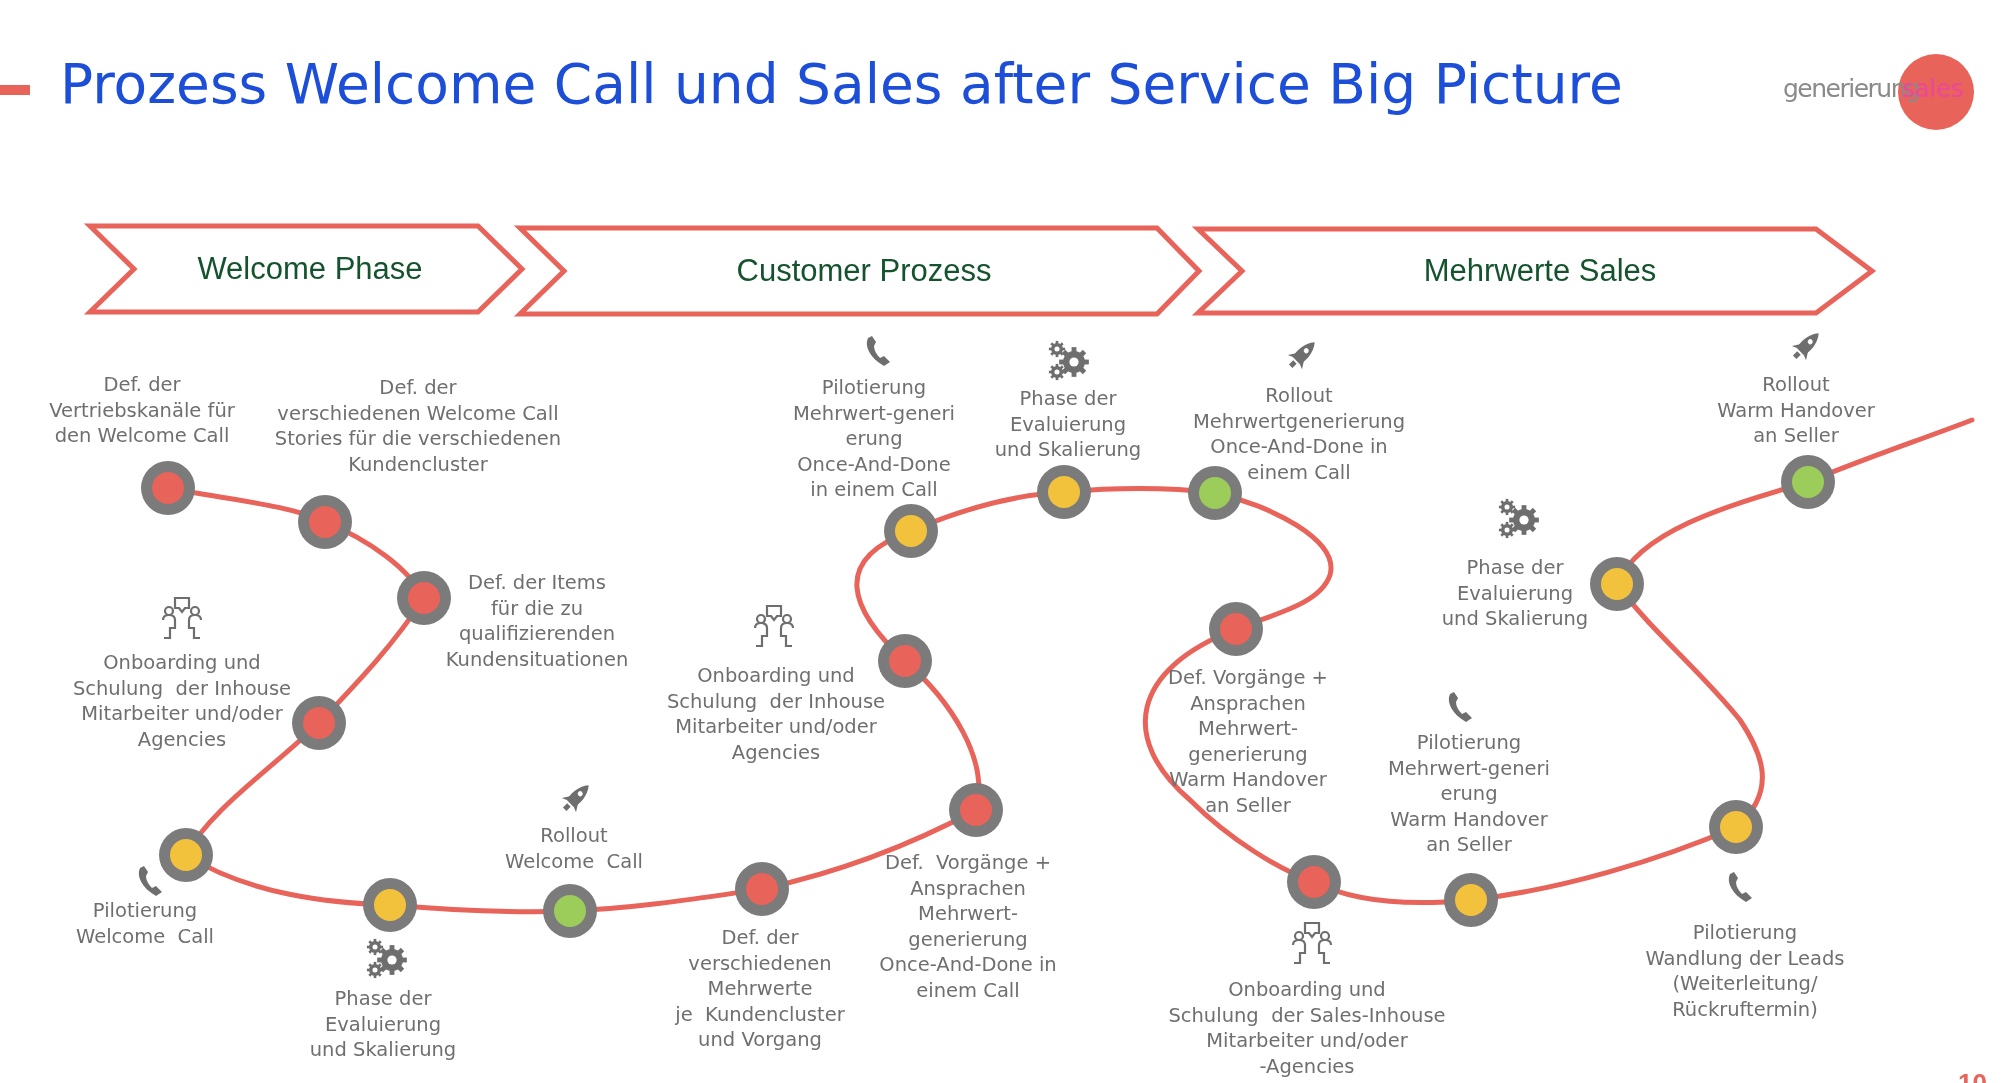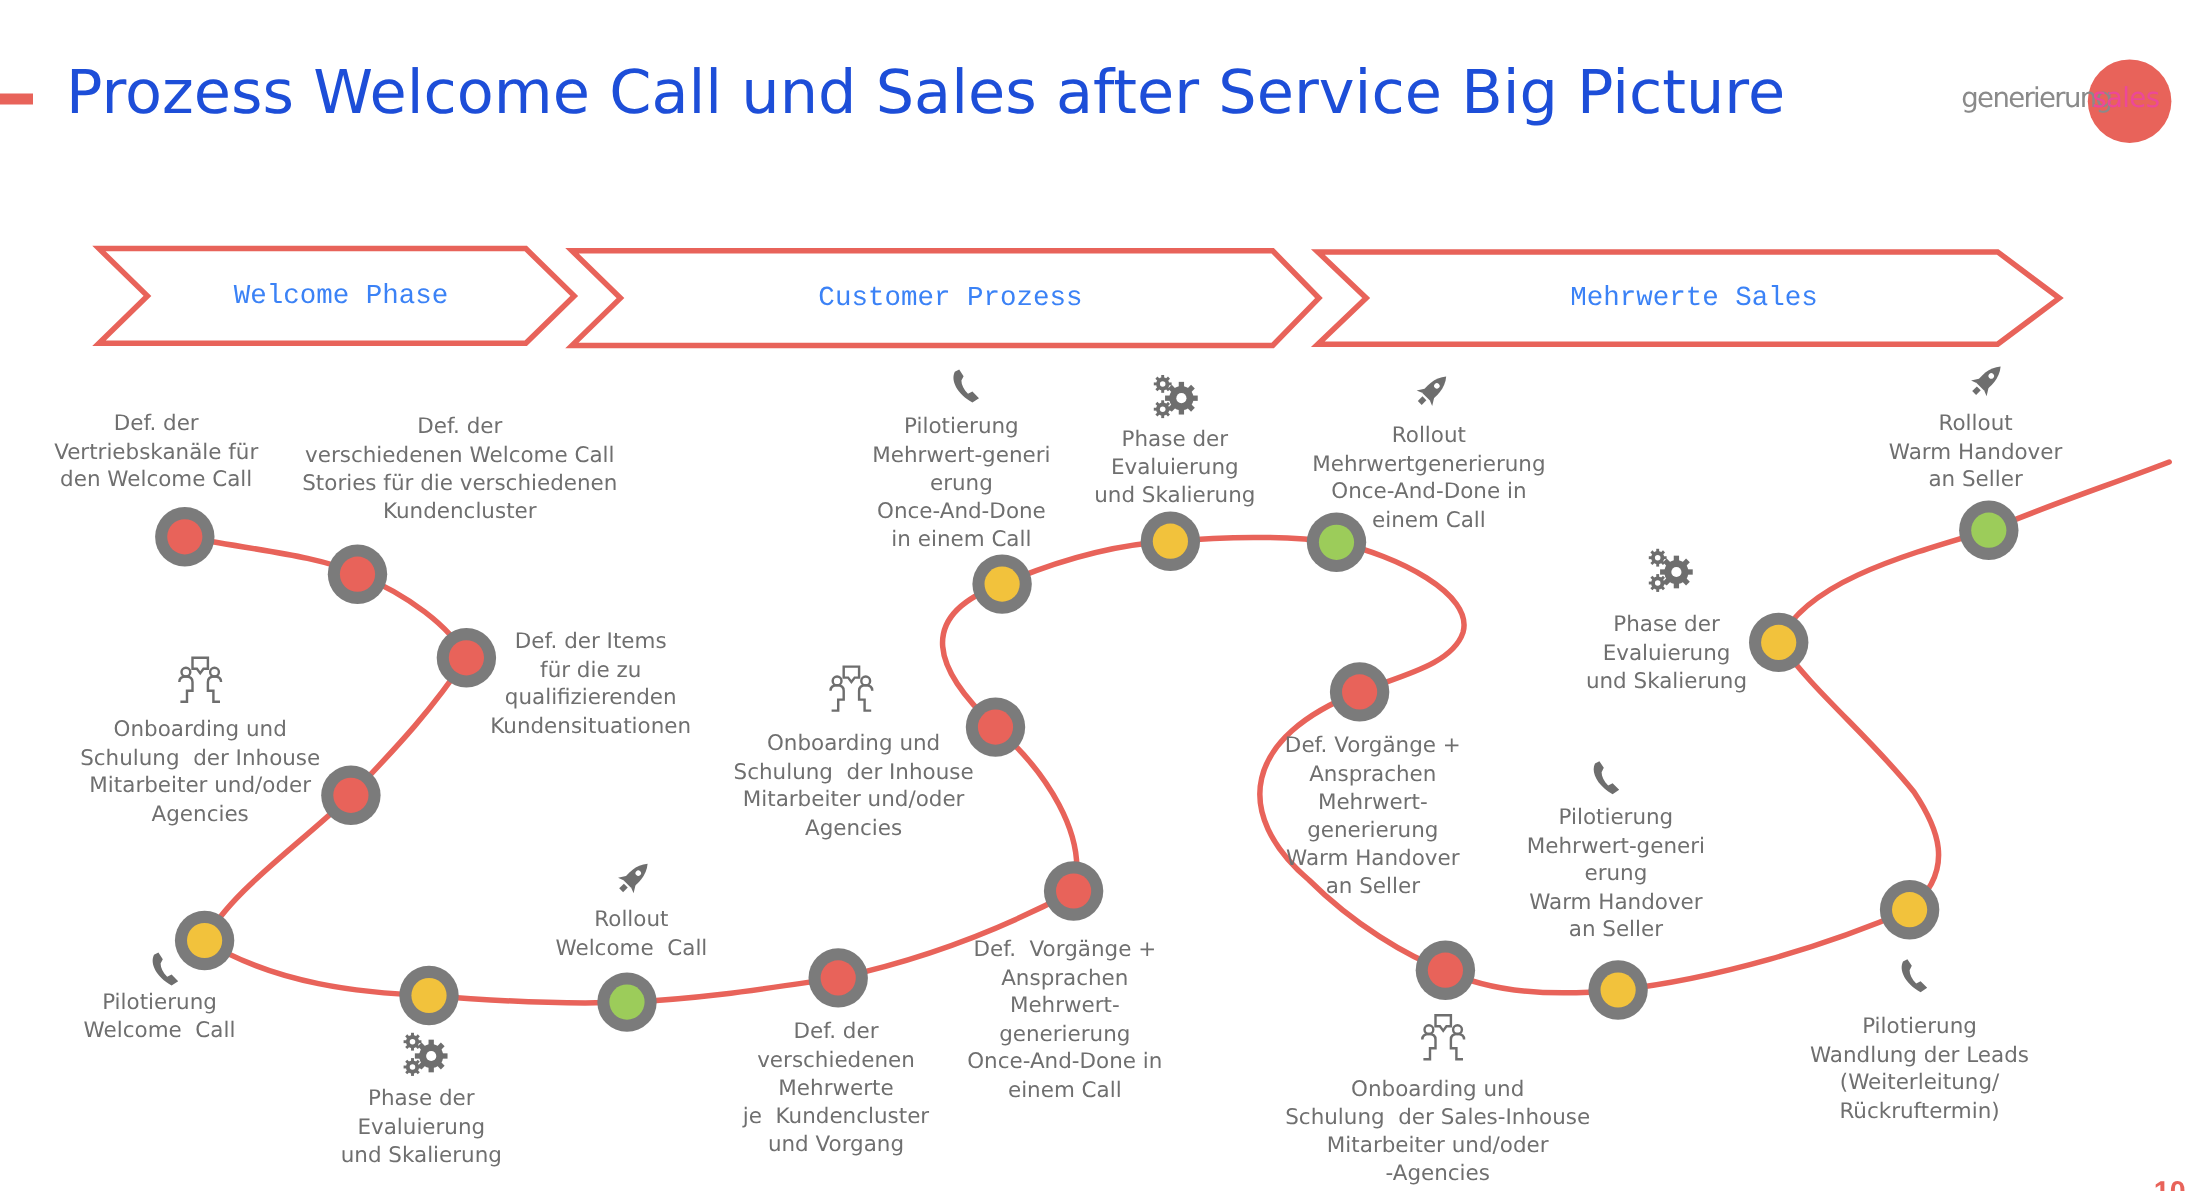--- a/index.html
+++ b/index.html
@@ -1,20 +1,20 @@
 <!DOCTYPE html>
 <html><head>
 <meta charset="utf-8">
 <style>
   html,body{margin:0;padding:0;background:#fff;}
   body{width:2002px;height:1083px;position:relative;overflow:hidden;font-family:"DejaVu Sans",sans-serif;}
   .title-bar{position:absolute;left:0;top:85px;width:30px;height:10px;background:#e8635a;}
   .title{position:absolute;left:60px;top:52px;font-size:55px;color:#1d4ed8;font-family:"DejaVu Sans",sans-serif;letter-spacing:0px;white-space:nowrap;}
   .label{position:absolute;transform:translateX(-50%);text-align:center;color:#6f6f6f;font-size:19.5px;line-height:25.5px;font-family:"DejaVu Sans",sans-serif;white-space:pre;}
-  .phase-text{position:absolute;transform:translate(-50%,-50%);color:#3b82f6;font-size:25px;font-family:Liberation Mono, monospace;white-space:nowrap;}
+  .phase-text{position:absolute;transform:translate(-50%,-50%);color:#14532d;font-size:31px;font-family:Liberation Sans, sans-serif;white-space:nowrap;}
   .page-num{position:absolute;left:1958px;top:1068px;color:#e8635a;font-size:26px;font-weight:bold;font-family:"Liberation Sans",sans-serif;}
   svg.main{position:absolute;left:0;top:0;}
 </style>
 </head>
 <body>
 
 <div class="title-bar"></div>
 <div class="title">Prozess Welcome Call und Sales after Service Big Picture</div>
 
 <div style="position:absolute;left:1783px;top:52px;width:200px;height:80px;">

